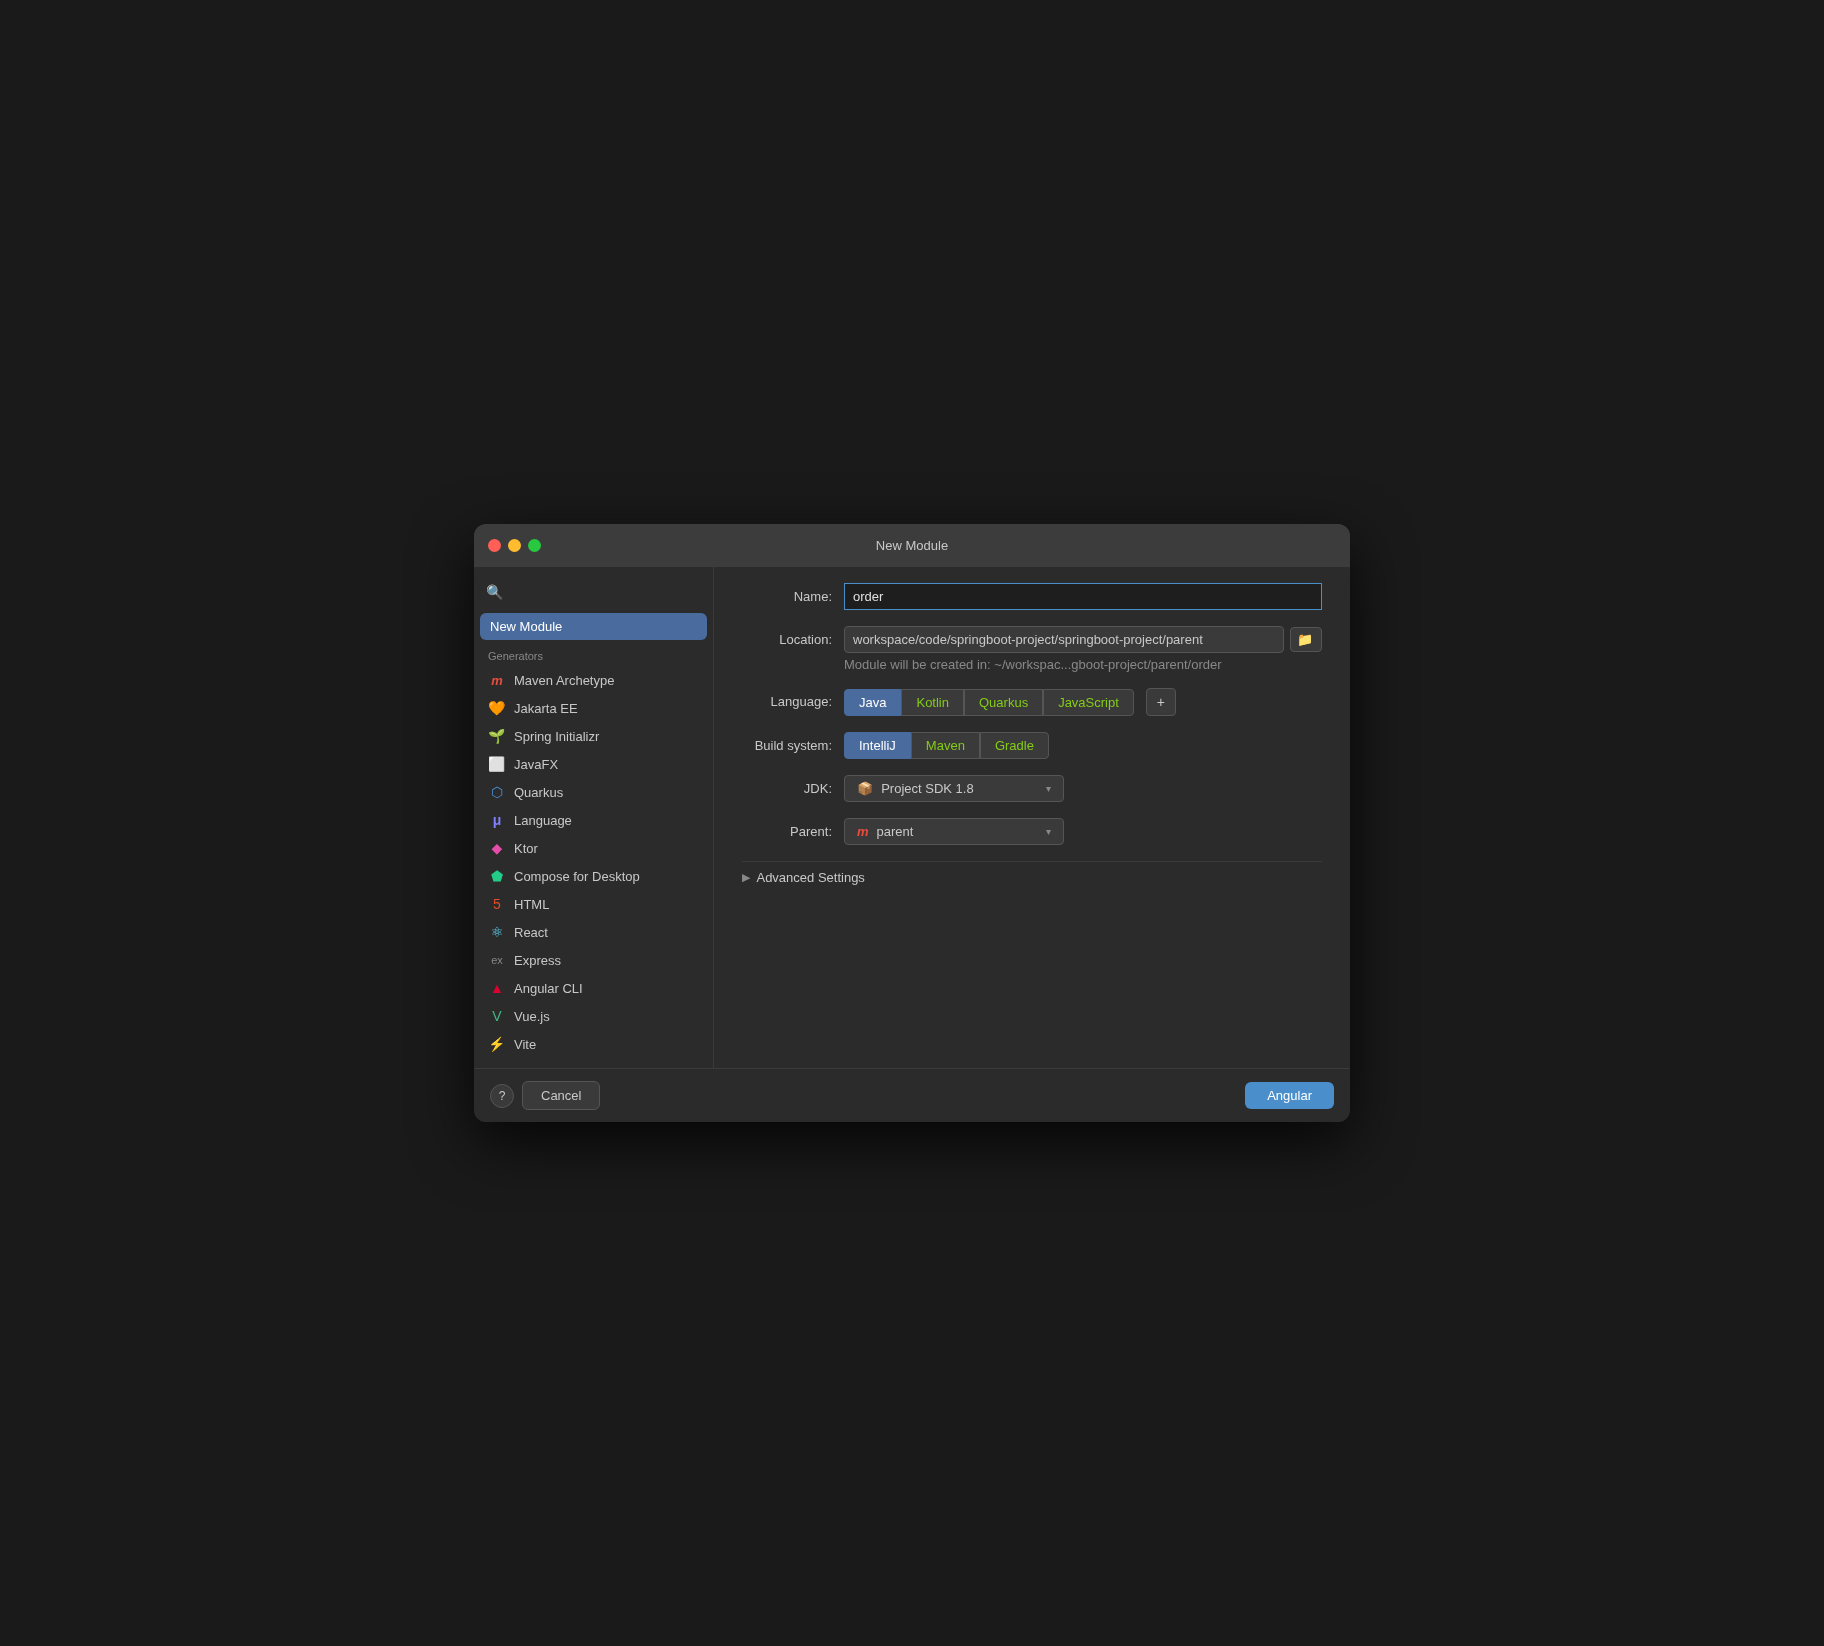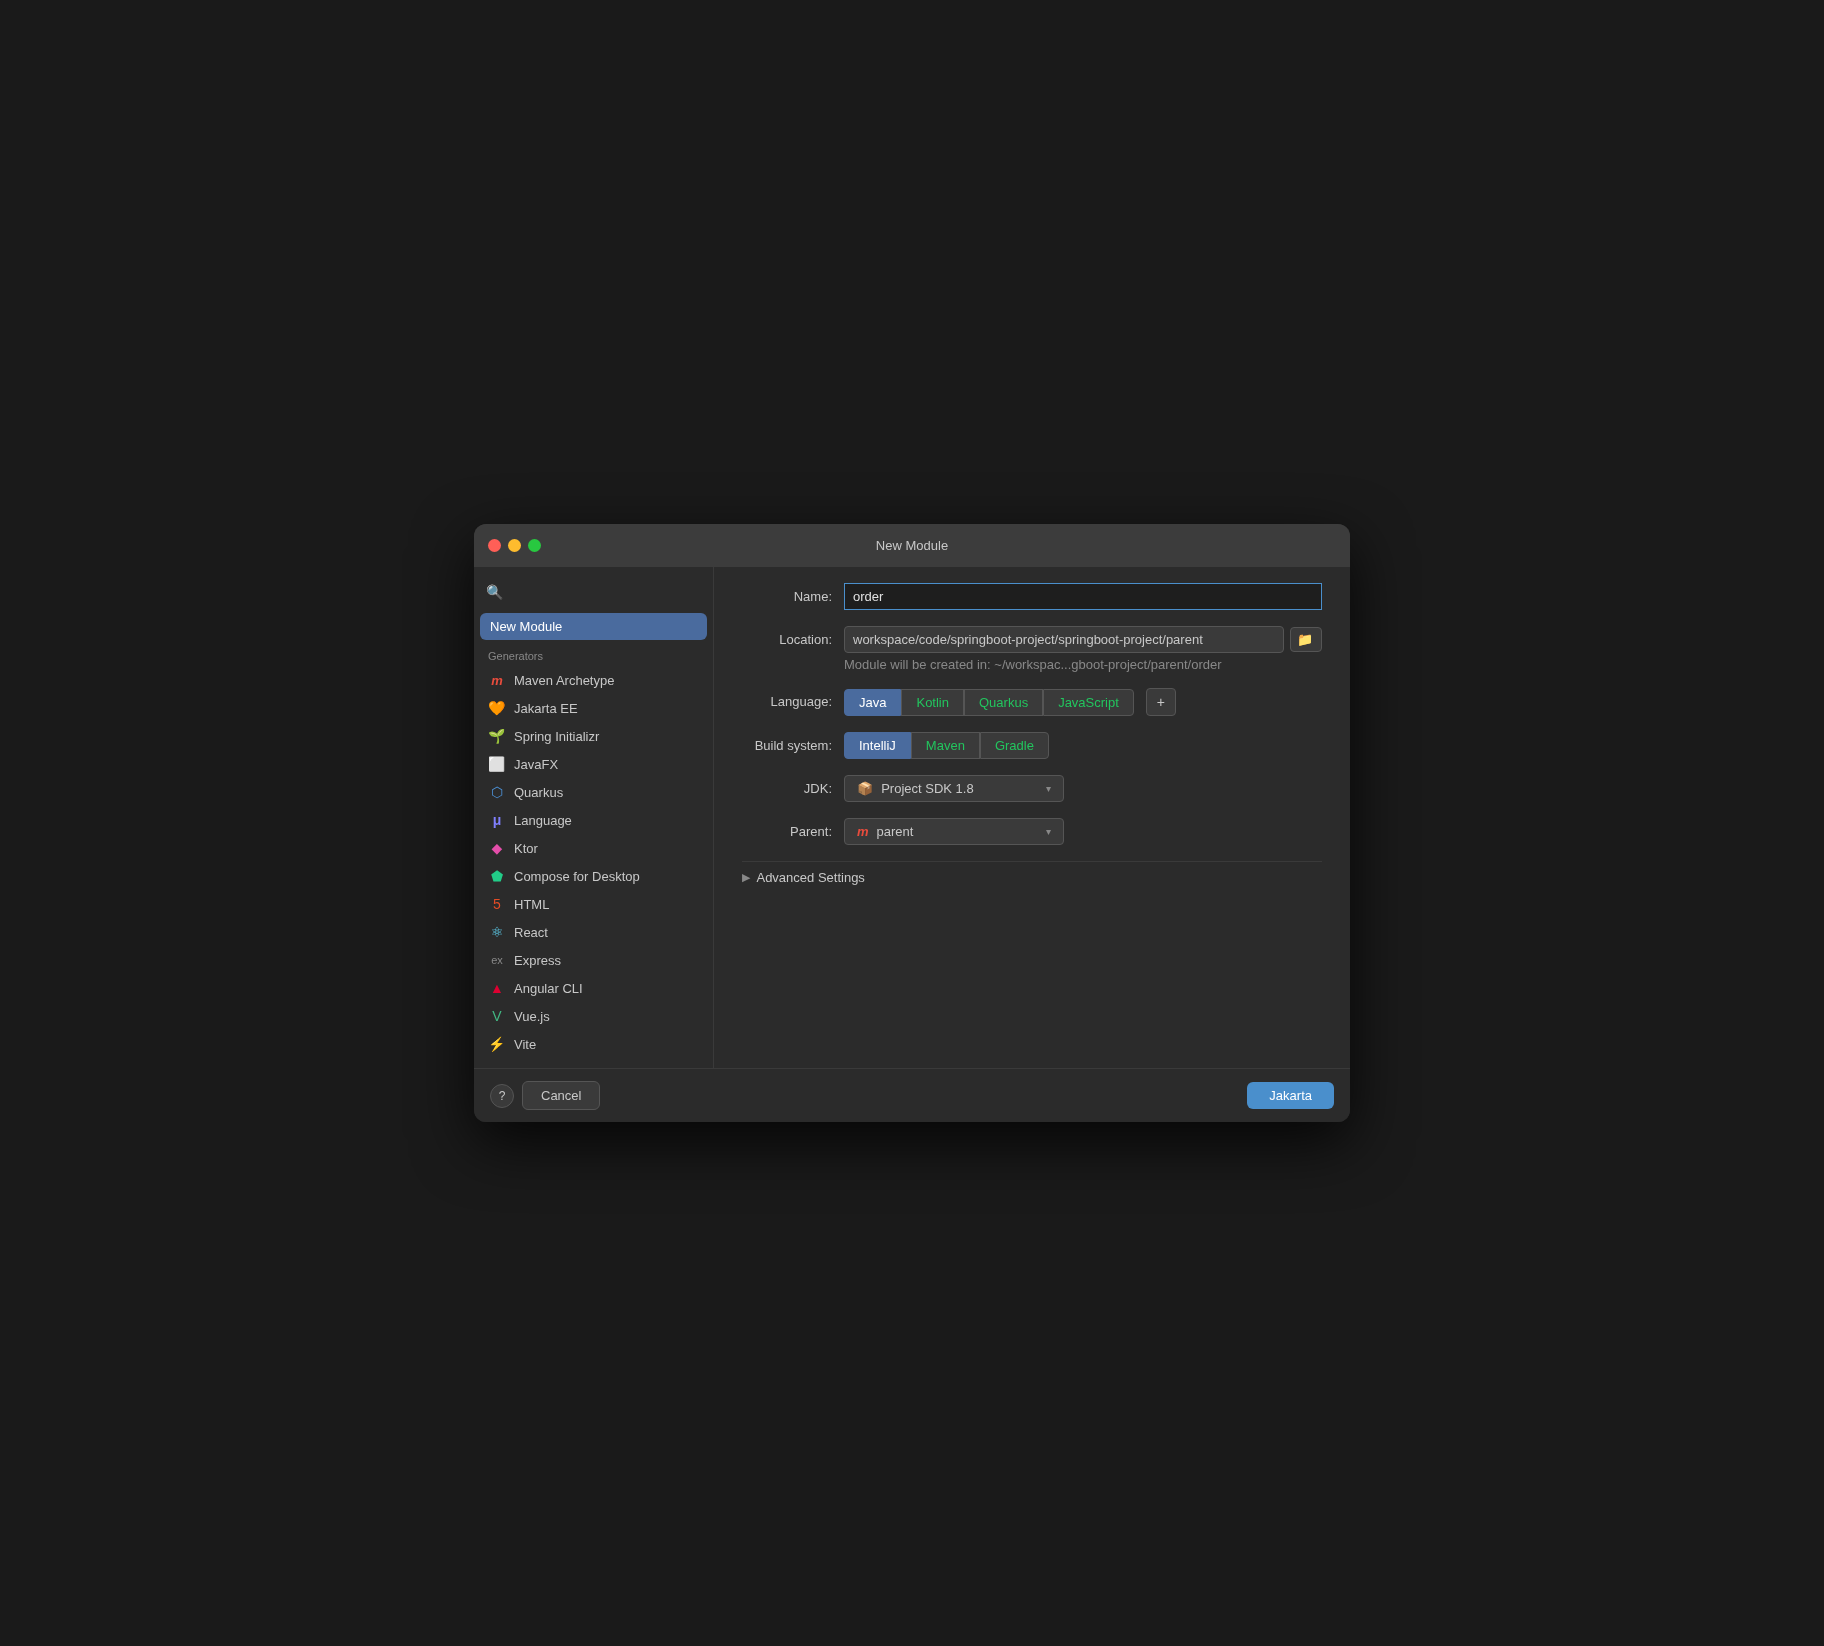--- a/index.html
+++ b/index.html
@@ -164,21 +164,21 @@
       margin-top: 4px;
     }
     .segmented-group {
       display: flex;
       gap: 0;
     }
     .seg-btn {
       background: #3a3a3a;
       border: 1px solid #555;
       padding: 5px 14px;
-      color: #22c55e;
+      color: #84cc16;
       font-size: 13px;
       cursor: pointer;
       transition: background 0.15s;
     }
     .seg-btn:first-child { border-radius: 4px 0 0 4px; }
     .seg-btn:last-child { border-radius: 0 4px 4px 0; }
     .seg-btn.active {
       background: #4a6b9e;
       color: #fff;
       border-color: #4a6b9e;
@@ -476,15 +476,15 @@
         <span>Advanced Settings</span>
       </div>
     </div>
   </div>
 
   <div class="footer">
     <div class="footer-left">
       <button class="help-btn">?</button>
       <button class="cancel-btn">Cancel</button>
     </div>
-    <button class="create-btn">Jakarta</button>
+    <button class="create-btn">Angular</button>
   </div>
 </div>
 
 </body></html>

